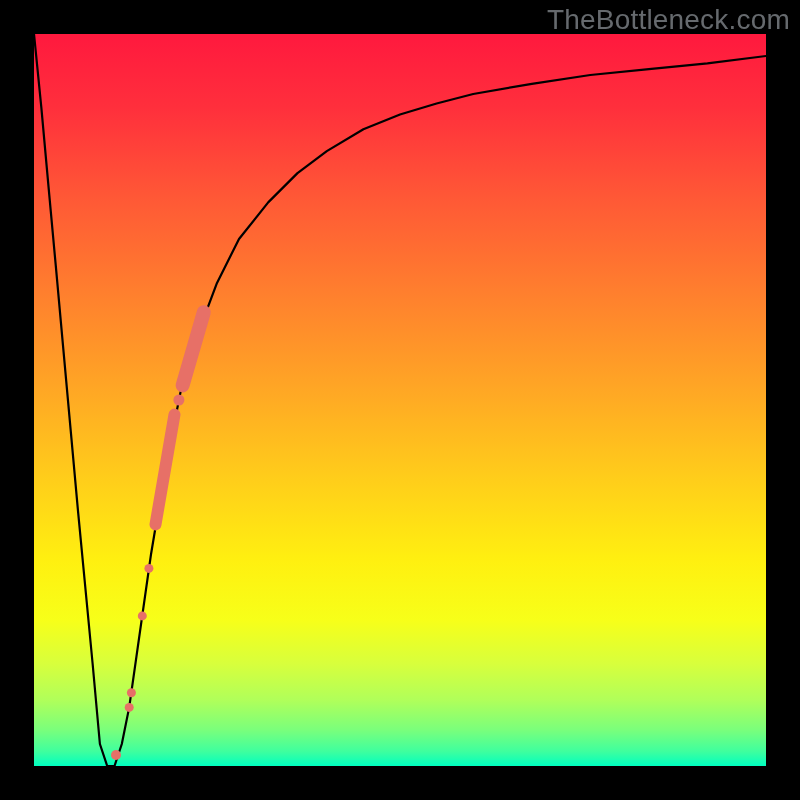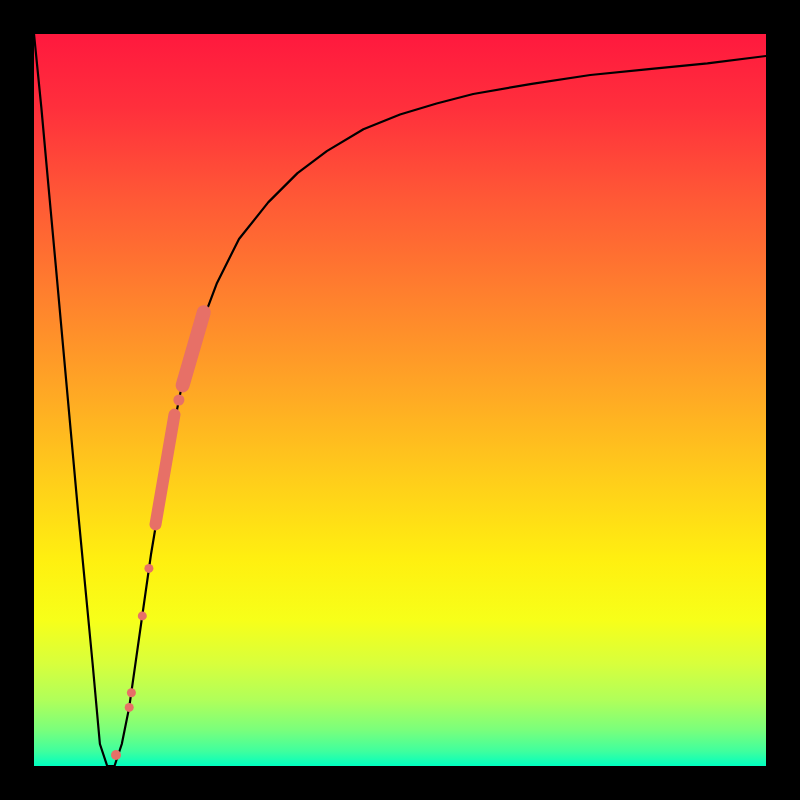--- a/index.html
+++ b/index.html
@@ -71,13 +71,14 @@
           <circle cx="108.3" cy="581.9" r="4.5" fill="#e77067"></circle>
           <circle cx="114.9" cy="534.4" r="4.5" fill="#e77067"></circle>
           <line x1="121.5" y1="490.4" x2="140.5" y2="380.6" stroke="#e77067" stroke-width="12" stroke-linecap="round"></line>
           <circle cx="144.9" cy="366.0" r="5.5" fill="#e77067"></circle>
           <line x1="148.6" y1="351.4" x2="169.8" y2="278.2" stroke="#e77067" stroke-width="14" stroke-linecap="round"></line>
           <circle cx="95.2" cy="673.4" r="4.5" fill="#e77067"></circle>
           <circle cx="82.0" cy="721.0" r="5" fill="#e77067"></circle>
         </g>
     </svg>
   </div>
+  <div class="watermark">TheBottleneck.com</div>
 </div>
 
 </body></html>

